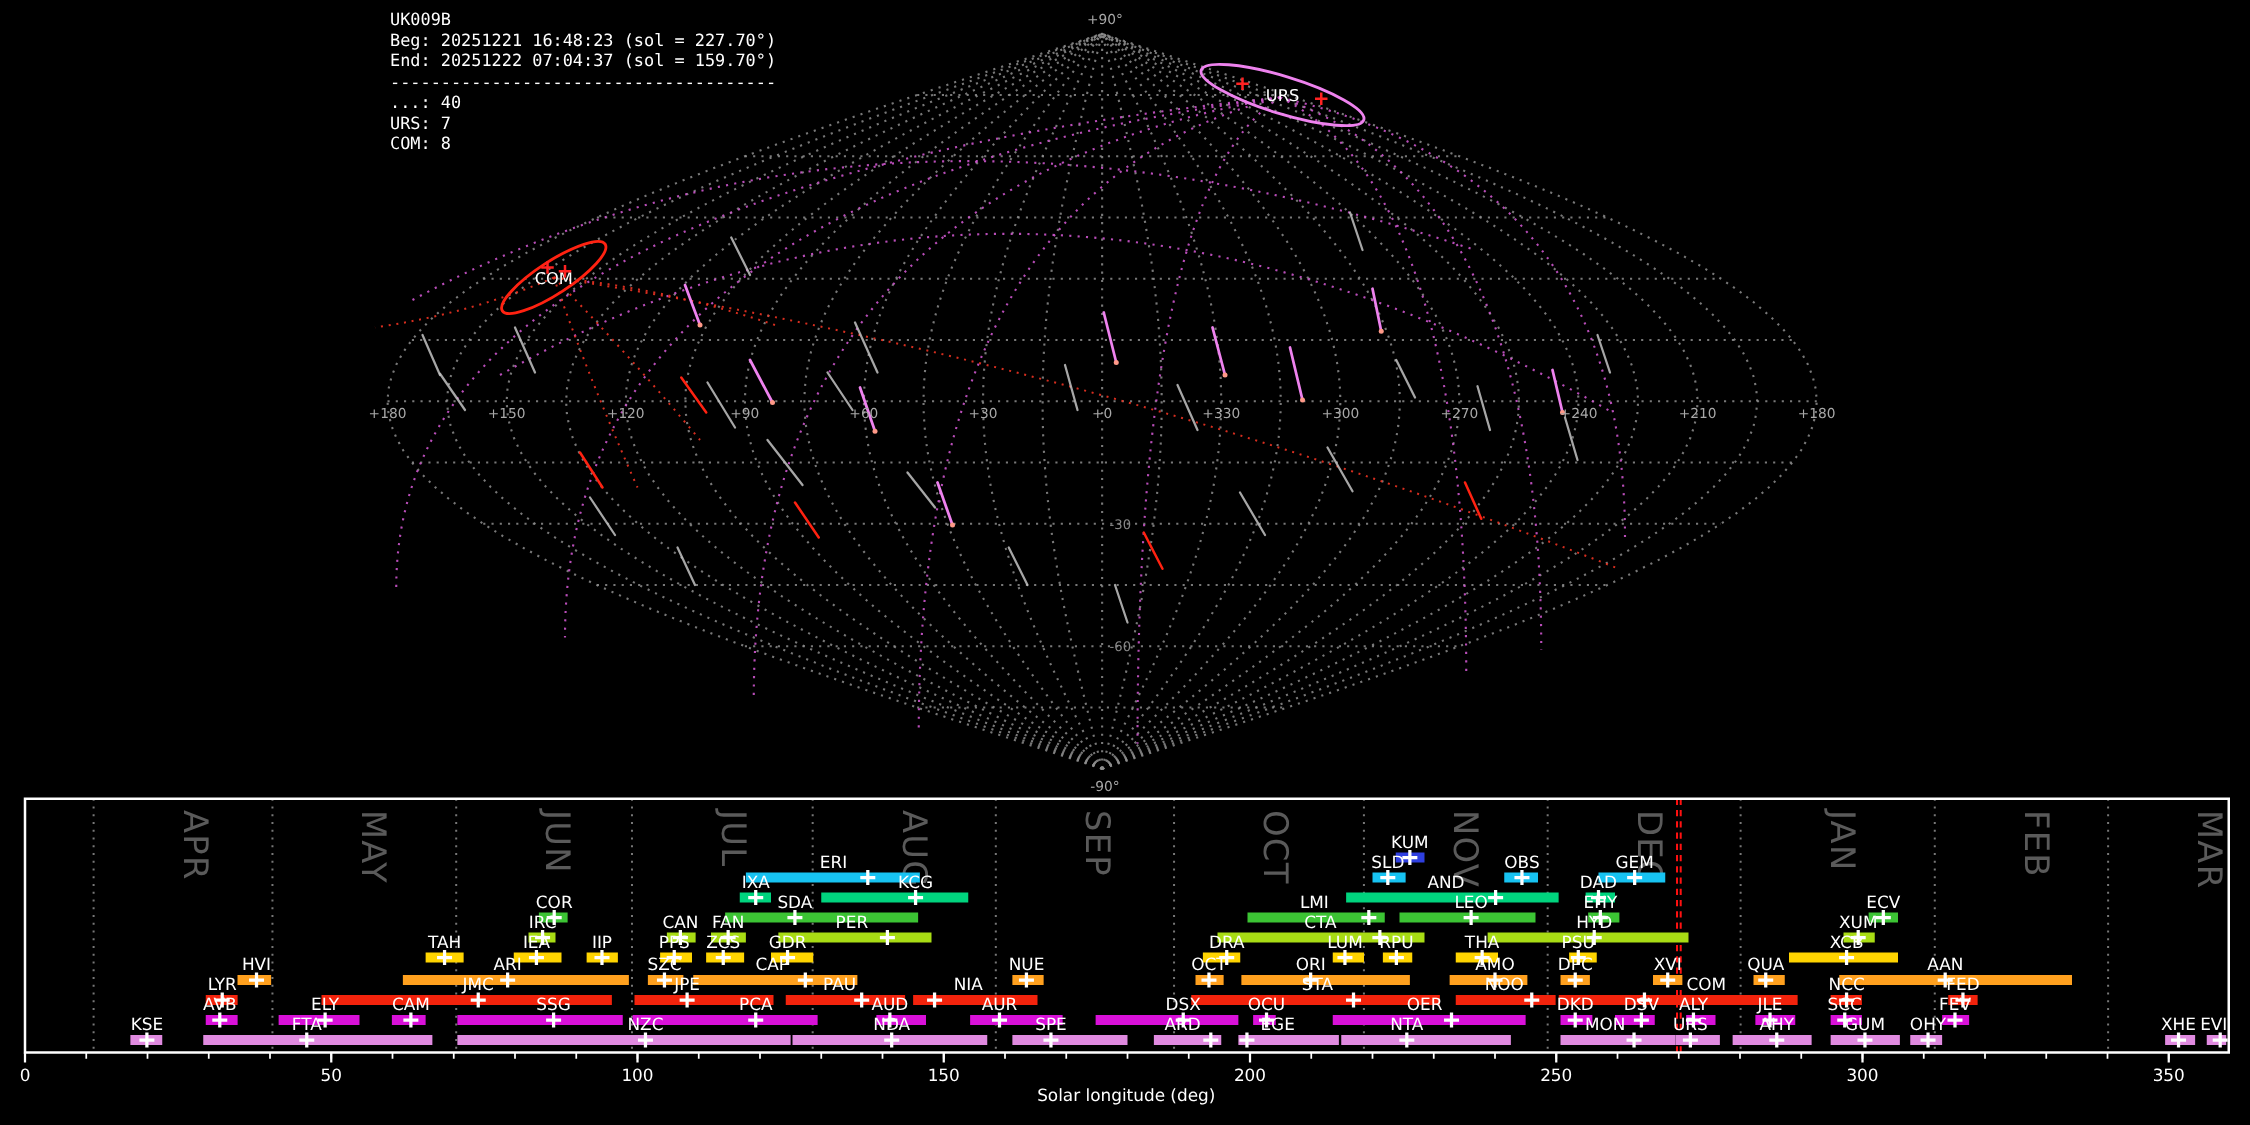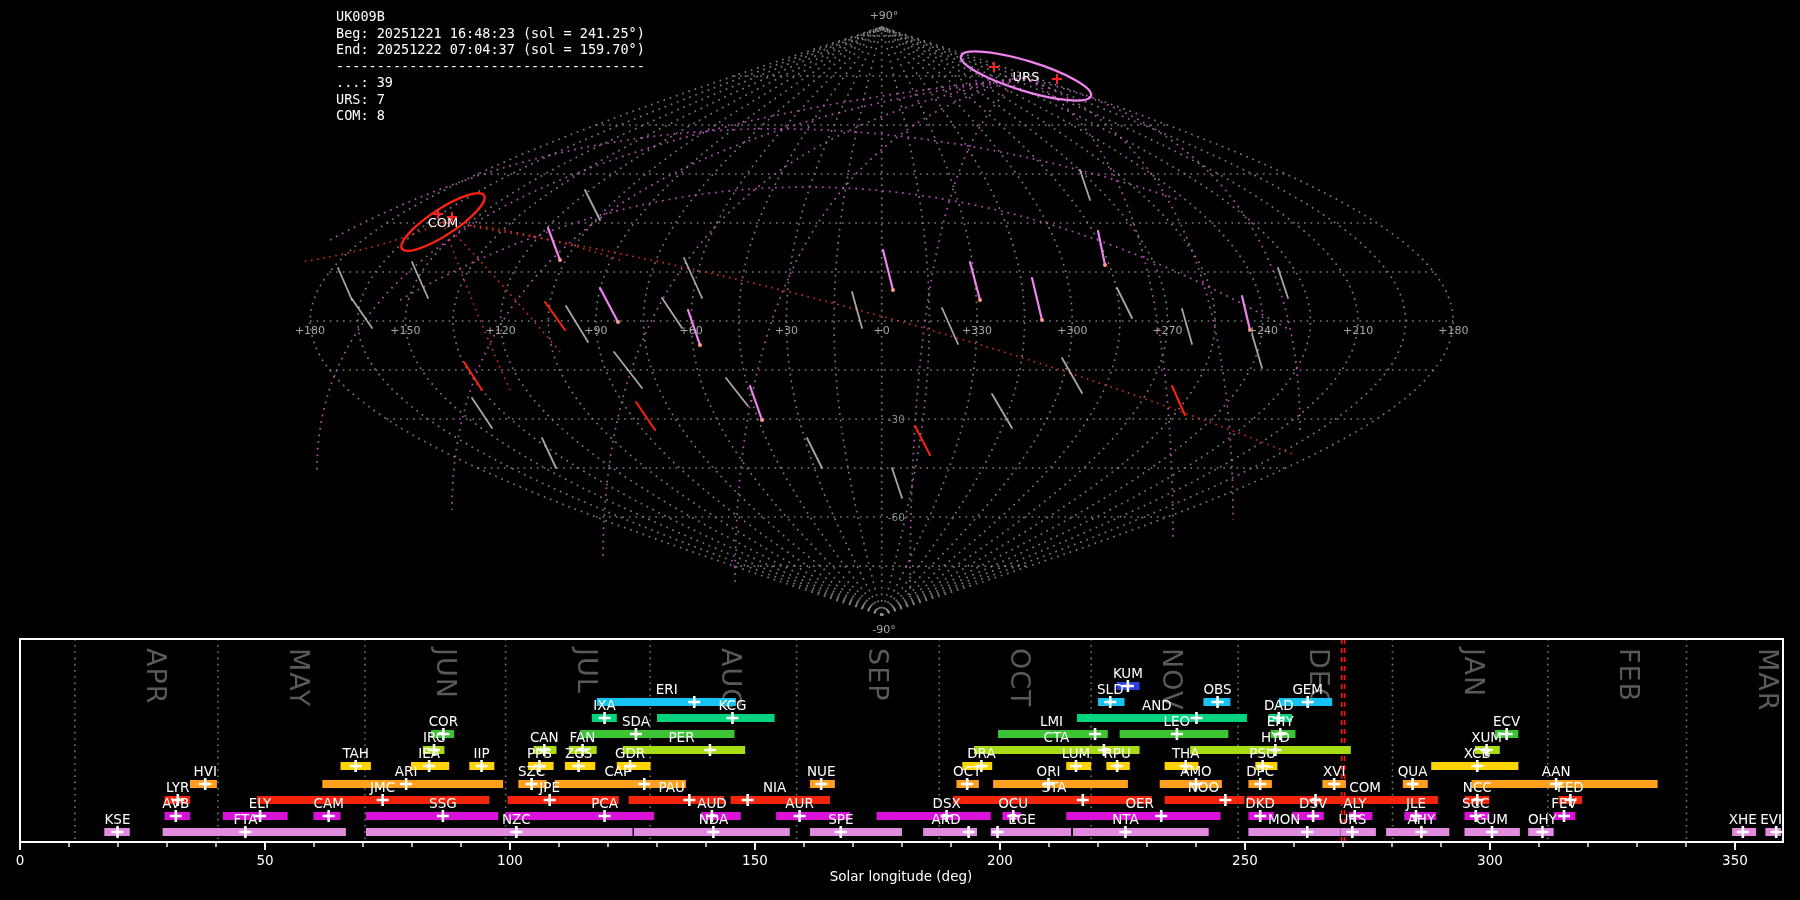--- a/index.html
+++ b/index.html
@@ -1,19 +1,19 @@
 <!DOCTYPE html>
 <html><head>
 <meta charset="utf-8">
 <style>
   html,body{margin:0;padding:0;background:#000;width:1800px;height:900px;overflow:hidden;}
   #stage{position:relative;width:1800px;height:900px;background:#000;font-family:"DejaVu Sans",sans-serif;}
   #scene{position:absolute;left:0;top:0;}
   #info{position:absolute;left:312px;top:8px;color:#fff;font-family:"DejaVu Sans Mono",monospace;font-size:13.5px;line-height:16.5px;white-space:pre;}
-  #info div{height:16.5px;margin-left:24px;}
+  #info div{height:16.5px;}
   text{font-family:"DejaVu Sans",sans-serif;}
 </style>
 </head>
 <body>
 
 <div id="stage">
   <svg id="scene" width="1800" height="900" viewBox="0 0 1800 900">
     <g id="map-grid">
         <path d="M881.7 615.0 L911.6 605.2 L941.5 595.4 L971.1 585.6 L1000.6 575.8 L1029.7 566.0 L1058.4 556.2 L1086.6 546.4 L1114.2 536.6 L1141.2 526.8 L1167.5 517.0 L1193.1 507.2 L1217.7 497.4 L1241.5 487.6 L1264.2 477.8 L1285.9 468.0 L1306.5 458.2 L1326.0 448.4 L1344.2 438.6 L1361.2 428.8 L1376.8 419.0 L1391.1 409.2 L1404.0 399.4 L1415.4 389.6 L1425.4 379.8 L1433.9 370.0 L1440.9 360.2 L1446.3 350.4 L1450.2 340.6 L1452.6 330.8 L1453.4 321.0 L1452.6 311.2 L1450.2 301.4 L1446.3 291.6 L1440.9 281.8 L1433.9 272.0 L1425.4 262.2 L1415.4 252.4 L1404.0 242.6 L1391.1 232.8 L1376.8 223.0 L1361.2 213.2 L1344.2 203.4 L1326.0 193.6 L1306.5 183.8 L1285.9 174.0 L1264.2 164.2 L1241.5 154.4 L1217.7 144.6 L1193.1 134.8 L1167.5 125.0 L1141.2 115.2 L1114.2 105.4 L1086.6 95.6 L1058.4 85.8 L1029.7 76.0 L1000.6 66.2 L971.1 56.4 L941.5 46.6 L911.6 36.8 L881.7 27.0 " stroke="#8d8d8d" stroke-width="1.7" stroke-dasharray="1.7 4.9" fill="none" opacity="0.85"></path>
         <path d="M881.7 615.0 L909.1 605.2 L936.5 595.4 L963.7 585.6 L990.7 575.8 L1017.3 566.0 L1043.6 556.2 L1069.5 546.4 L1094.8 536.6 L1119.6 526.8 L1143.7 517.0 L1167.1 507.2 L1189.7 497.4 L1211.5 487.6 L1232.4 477.8 L1252.3 468.0 L1271.1 458.2 L1289.0 448.4 L1305.7 438.6 L1321.2 428.8 L1335.5 419.0 L1348.6 409.2 L1360.4 399.4 L1370.9 389.6 L1380.1 379.8 L1387.9 370.0 L1394.3 360.2 L1399.3 350.4 L1402.9 340.6 L1405.0 330.8 L1405.7 321.0 L1405.0 311.2 L1402.9 301.4 L1399.3 291.6 L1394.3 281.8 L1387.9 272.0 L1380.1 262.2 L1370.9 252.4 L1360.4 242.6 L1348.6 232.8 L1335.5 223.0 L1321.2 213.2 L1305.7 203.4 L1289.0 193.6 L1271.1 183.8 L1252.3 174.0 L1232.4 164.2 L1211.5 154.4 L1189.7 144.6 L1167.1 134.8 L1143.7 125.0 L1119.6 115.2 L1094.8 105.4 L1069.5 95.6 L1043.6 85.8 L1017.3 76.0 L990.7 66.2 L963.7 56.4 L936.5 46.6 L909.1 36.8 L881.7 27.0 " stroke="#8d8d8d" stroke-width="1.7" stroke-dasharray="1.7 4.9" fill="none" opacity="0.85"></path>
@@ -480,14 +480,14 @@
         <text x="1000.0000000000001" y="865" text-anchor="middle" font-size="13.5" fill="#ffffff">200</text>
         <line x1="1245" y1="842" x2="1245" y2="850" stroke="#ffffff" stroke-width="1.8"></line>
         <text x="1245" y="865" text-anchor="middle" font-size="13.5" fill="#ffffff">250</text>
         <line x1="1490" y1="842" x2="1490" y2="850" stroke="#ffffff" stroke-width="1.8"></line>
         <text x="1490" y="865" text-anchor="middle" font-size="13.5" fill="#ffffff">300</text>
         <line x1="1735.0000000000002" y1="842" x2="1735.0000000000002" y2="850" stroke="#ffffff" stroke-width="1.8"></line>
         <text x="1735.0000000000002" y="865" text-anchor="middle" font-size="13.5" fill="#ffffff">350</text>
       </g>
     <text x="901" y="881" text-anchor="middle" font-size="13.5" fill="#ffffff">Solar longitude (deg)</text>
   </svg>
-  <div id="info"><div>UK009B</div><div>Beg: 20251221 16:48:23 (sol = 241.25°)</div><div>End: 20251222 07:04:37 (sol = 159.70°)</div><div>--------------------------------------</div><div>...: 39</div><div>URS: 7</div><div>COM: 8</div></div>
+  <div id="info"><div>UK009B</div><div>Beg: 20251221 16:48:23 (sol = 227.70°)</div><div>End: 20251222 07:04:37 (sol = 159.70°)</div><div>--------------------------------------</div><div>...: 40</div><div>URS: 7</div><div>COM: 8</div></div>
 </div>
 
 </body></html>

